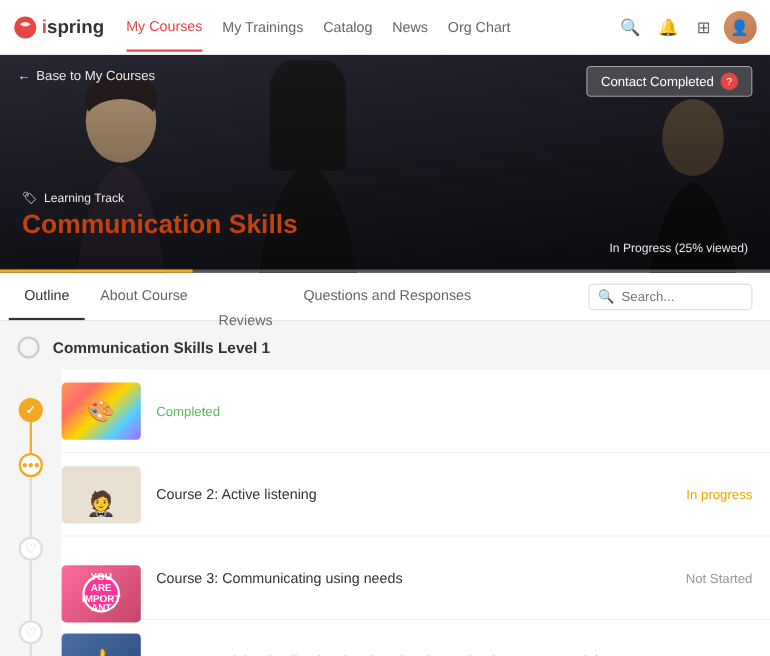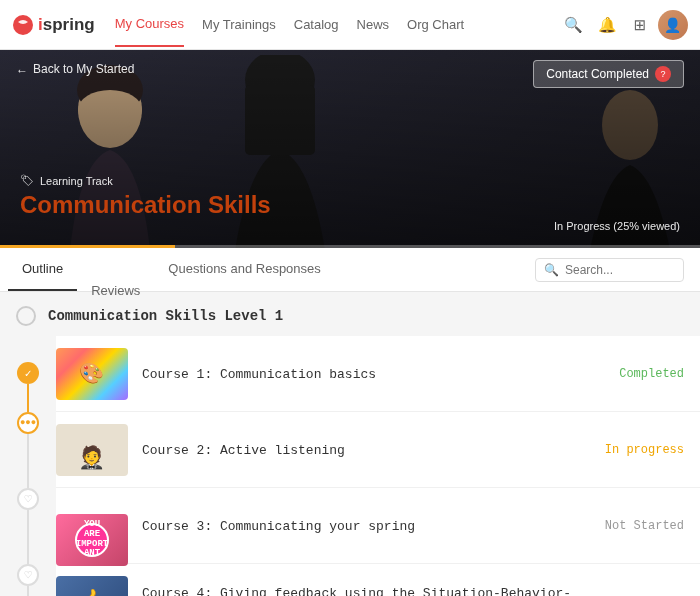--- a/index.html
+++ b/index.html
@@ -60,21 +60,21 @@
     <svg style="position:absolute; right:-20px; top:30px;" width="150" height="170" viewBox="0 0 150 170">
       <ellipse cx="60" cy="45" rx="28" ry="35" fill="#5a4a3a"></ellipse>
       <path d="M20 170 Q35 95 60 85 Q85 95 100 170Z" fill="#111"></path>
     </svg>
 
     <div style="position:absolute; inset:0; background:linear-gradient(to bottom, rgba(0,0,0,0.1) 0%, rgba(0,0,0,0.6) 100%);"></div>
   </div>
 
   <button style="position:absolute; top:12px; left:16px; background:none; border:none; color:#fff; font-size:12px; cursor:pointer; display:flex; align-items:center; gap:5px; opacity:0.9;">
     <span>←</span>
-    <span>Back to My Started</span>
+    <span>Base to My Courses</span>
   </button>
 
   <button style="position:absolute; top:10px; right:16px; background:rgba(255,255,255,0.2); border:1px solid rgba(255,255,255,0.5); color:#fff; font-size:12px; padding:5px 12px; border-radius:4px; cursor:pointer; display:flex; align-items:center; gap:6px;">
     <span>Contact Completed</span>
     <span style="background:#e84545; border-radius:50%; width:16px; height:16px; display:flex; align-items:center; justify-content:center; font-size:9px;">?</span>
   </button>
 
   <div style="position:absolute; bottom:16px; left:20px; right:20px;">
     <div style="display:flex; align-items:center; gap:6px; color:#fff; font-size:11px; margin-bottom:4px; opacity:0.9;">
       <span>🏷</span>
@@ -88,33 +88,36 @@
 
   <div style="position:absolute; bottom:0; left:0; right:0; height:3px; background:rgba(255,255,255,0.3);">
     <div style="height:100%; width:25%; background:#f5a623;"></div>
   </div>
 </div>
 
 <div style="background:#fff; border-bottom:1px solid #e5e5e5; display:flex; align-items:center; padding:0 16px 0 8px; height:44px;">
   <div style="padding:12px 14px; font-size:13px; color:#333; cursor:pointer; border-bottom:2px solid #333; font-weight:500; height:100%; display:flex; align-items:center;">
     <span>Outline</span>
   </div>
+  <div style="padding:12px 14px; font-size:13px; color:#666; cursor:pointer; border-bottom:2px solid transparent; height:100%; display:flex; align-items:center;">
+    <span>About Course</span>
+  </div>
   <div style="padding:12px 14px; font-size:13px; color:#666; cursor:pointer; border-bottom:2px solid transparent; height:100%; display:flex; align-items:center;margin-top:44px;">
     <span>Reviews</span>
   </div>
   <div style="padding:12px 14px; font-size:13px; color:#666; cursor:pointer; border-bottom:2px solid transparent; height:100%; display:flex; align-items:center;">
     <span>Questions and Responses</span>
   </div>
   <div style="margin-left:auto; display:flex; align-items:center; border:1px solid #ddd; border-radius:4px; padding:4px 8px; gap:6px; background:#fff;">
     <span style="color:#999; font-size:12px;">🔍</span>
     <input style="border: none; outline: none; font-size: 12px; width: 110px; color: rgb(102, 102, 102);" type="text" placeholder="Search...">
   </div>
 </div>
 
-<div style="background:#f5f5f5; overflow-y:auto; max-height:304px;font-family:Liberation Mono, monospace;">
+<div style="background:#f5f5f5; overflow-y:auto; max-height:304px;">
 
   <div style="display:flex; align-items:center; padding:14px 16px 10px 16px; gap:12px; background:#f5f5f5;">
     <div style="width:20px; height:20px; border-radius:50%; border:2px solid #ccc; background:#f5f5f5; flex-shrink:0;"></div>
     <span style="font-size:14px; font-weight:600; color:#333;">Communication Skills Level 1</span>
   </div>
 
   <div style="display:flex;">
 
     <div style="width:56px; display:flex; flex-direction:column; align-items:center; padding-top:0;">
 
@@ -147,44 +150,41 @@
       </div>
 
     </div>
 
     <div style="flex:1;">
 
       <div style="background:#fff; border-bottom:1px solid #f0f0f0; display:flex; align-items:center; padding:12px 16px 12px 0; gap:14px; cursor:pointer; height:76px;">
         <div style="width:72px; height:52px; border-radius:4px; overflow:hidden; flex-shrink:0; background:linear-gradient(135deg, #ff9a56 0%, #ff6b6b 25%, #ffd700 50%, #56cfff 75%, #a56bff 100%); display:flex; align-items:center; justify-content:center;">
           <span style="font-size:20px;">🎨</span>
         </div>
-        <div style="flex:1;">
-          <span style="font-size:13px; color:#333;">Course 1: Communication basics</span>
-        </div>
         <span style="font-size:12px; color:#5cb85c; white-space:nowrap;">Completed</span>
       </div>
 
       <div style="background:#fff; border-bottom:1px solid #f0f0f0; display:flex; align-items:center; padding:12px 16px 12px 0; gap:14px; cursor:pointer; height:76px;">
         <div style="width:72px; height:52px; border-radius:4px; overflow:hidden; flex-shrink:0; background:#e8e0d0; display:flex; align-items:center; justify-content:center; position:relative;">
           <span style="font-size:22px; position:absolute; bottom:4px; left:50%; transform:translateX(-50%);">🤵</span>
         </div>
         <div style="flex:1;">
           <span style="font-size:13px; color:#333;">Course 2: Active listening</span>
         </div>
         <span style="font-size:12px; color:#f0a500; white-space:nowrap;">In progress</span>
       </div>
 
       <div style="background:#fff; border-bottom:1px solid #f0f0f0; display:flex; align-items:center; padding:12px 16px 12px 0; gap:14px; cursor:pointer; height:76px;">
         <div style="width:72px; height:52px; border-radius:4px; overflow:hidden; flex-shrink:0; background:linear-gradient(135deg,#ff6b9d,#c44569); display:flex; align-items:center; justify-content:center;margin-top:28px;">
           <div style="background:#ff3399; border-radius:50%; width:34px; height:34px; display:flex; align-items:center; justify-content:center; border:2px solid #fff;">
             <span style="font-size:9px; color:#fff; font-weight:bold; text-align:center; line-height:1.1;">YOU ARE<br>IMPORT<br>ANT</span>
           </div>
         </div>
         <div style="flex:1;">
-          <span style="font-size:13px; color:#333;">Course 3: Communicating your spring</span>
+          <span style="font-size:13px; color:#333;">Course 3: Communicating using needs</span>
         </div>
         <span style="font-size:12px; color:#999; white-space:nowrap;">Not Started</span>
       </div>
 
       <div style="background:#fff; border-bottom:1px solid #f0f0f0; display:flex; align-items:center; padding:12px 16px 12px 0; gap:14px; cursor:pointer; height:76px;">
         <div style="width:72px; height:52px; border-radius:4px; overflow:hidden; flex-shrink:0; background:linear-gradient(135deg,#4a6fa5,#2c4a7a); display:flex; align-items:center; justify-content:center;">
           <span style="font-size:22px;">👍</span>
         </div>
         <div style="flex:1;">
           <span style="font-size:13px; color:#333;">Course 4: Giving feedback using the Situation-Behavior-Impact model</span>

